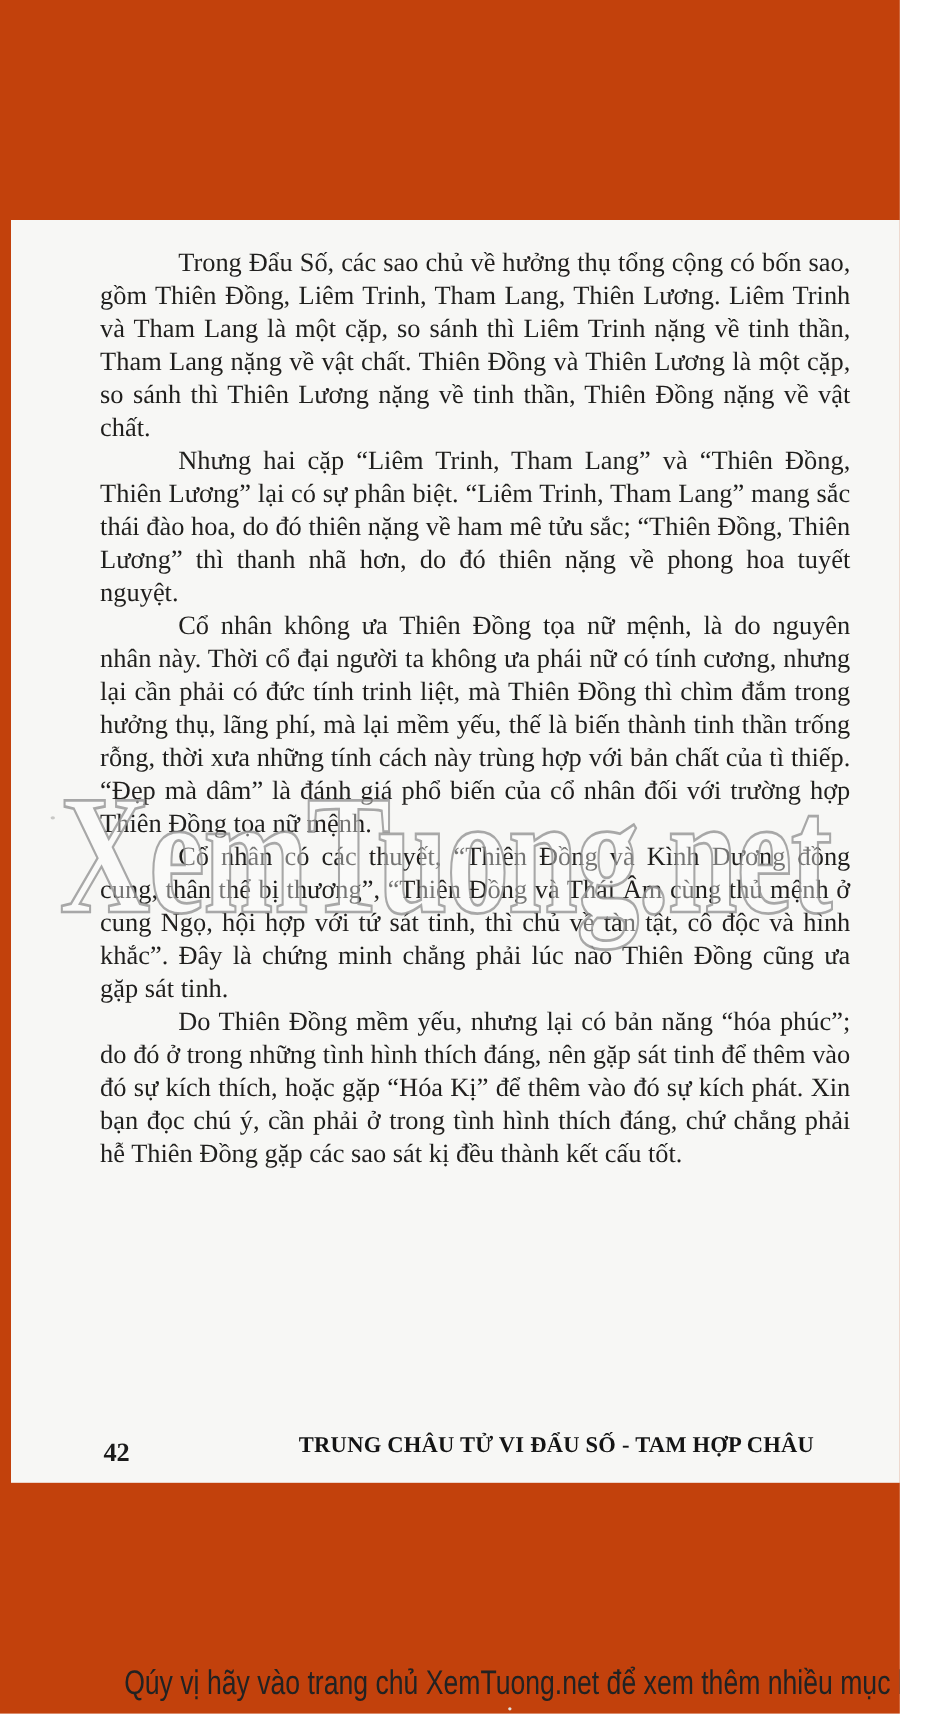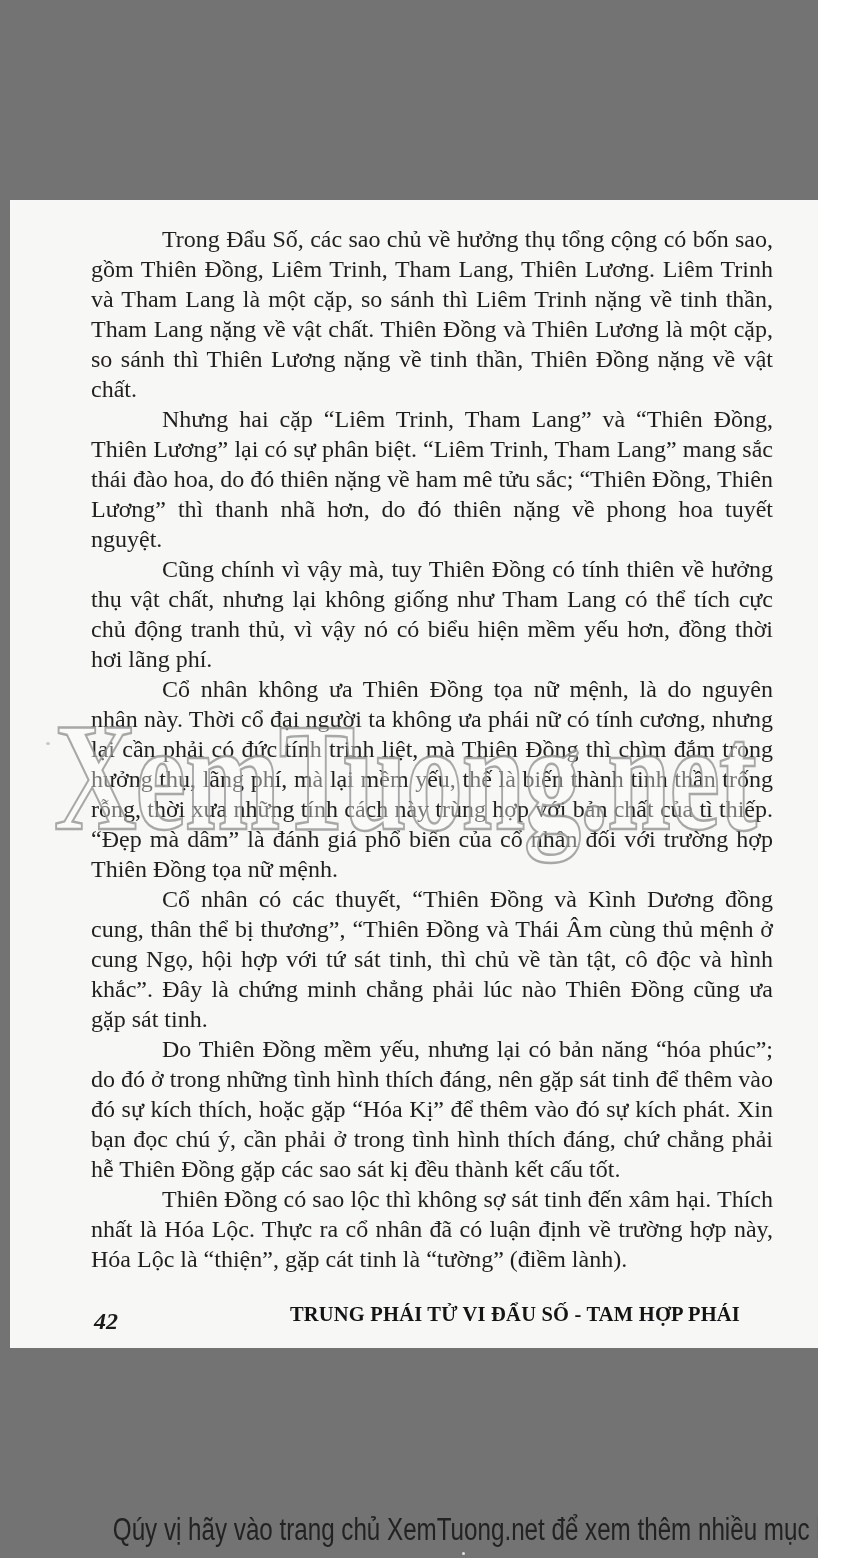--- a/index.html
+++ b/index.html
@@ -1,20 +1,20 @@
 <!DOCTYPE html>
 <html><head>
 <meta charset="utf-8">
 <style>
   html, body { margin: 0; padding: 0; background: #ffffff; }
   .canvas {
     position: relative;
     width: 818px;
     height: 1558px;
-    background: #737373;
+    background: #c2410c;
     overflow: hidden;
     font-family: "Liberation Serif", "DejaVu Serif", serif;
   }
   
   .scan {
     position: absolute;
     left: 10px;
     top: 200px;
     width: 840px;
     height: 1148px;
@@ -52,21 +52,20 @@
     transform: scaleX(0.74);
     transform-origin: left center;
     pointer-events: none;
   }
   .page-number {
     position: absolute;
     left: 94px;
     top: 1308px;
     font-size: 24px;
     font-weight: bold;
-    font-style: italic;
     color: #1b1b1b;
   }
   .book-title {
     position: absolute;
     right: 78px;
     top: 1303px;
     font-size: 20.5px;
     font-weight: bold;
     letter-spacing: 0.2px;
     color: #141414;
@@ -111,34 +110,32 @@
 </head>
 <body>
 
 <div class="canvas">
 
   <div class="scan">
 
     <div class="body-text">
       <p>Trong Đẩu Số, các sao chủ về hưởng thụ tổng cộng có bốn sao, gồm Thiên Đồng, Liêm Trinh, Tham Lang, Thiên Lương. Liêm Trinh và Tham Lang là một cặp, so sánh thì Liêm Trinh nặng về tinh thần, Tham Lang nặng về vật chất. Thiên Đồng và Thiên Lương là một cặp, so sánh thì Thiên Lương nặng về tinh thần, Thiên Đồng nặng về vật chất.</p>
       <p>Nhưng hai cặp “Liêm Trinh, Tham Lang” và “Thiên Đồng, Thiên Lương” lại có sự phân biệt. “Liêm Trinh, Tham Lang” mang sắc thái đào hoa, do đó thiên nặng về ham mê tửu sắc; “Thiên Đồng, Thiên Lương” thì thanh nhã hơn, do đó thiên nặng về phong hoa tuyết nguyệt.</p>
-      <p>Cũng chính vì vậy mà, tuy Thiên Đồng có tính thiên về hưởng thụ vật chất, nhưng lại không giống như Tham Lang có thể tích cực chủ động tranh thủ, vì vậy nó có biểu hiện mềm yếu hơn, đồng thời hơi lãng phí.</p>
       <p>Cổ nhân không ưa Thiên Đồng tọa nữ mệnh, là do nguyên nhân này. Thời cổ đại người ta không ưa phái nữ có tính cương, nhưng lại cần phải có đức tính trinh liệt, mà Thiên Đồng thì chìm đắm trong hưởng thụ, lãng phí, mà lại mềm yếu, thế là biến thành tinh thần trống rỗng, thời xưa những tính cách này trùng hợp với bản chất của tì thiếp. “Đẹp mà dâm” là đánh giá phổ biến của cổ nhân đối với trường hợp Thiên Đồng tọa nữ mệnh.</p>
       <p>Cổ nhân có các thuyết, “Thiên Đồng và Kình Dương đồng cung, thân thể bị thương”, “Thiên Đồng và Thái Âm cùng thủ mệnh ở cung Ngọ, hội hợp với tứ sát tinh, thì chủ về tàn tật, cô độc và hình khắc”. Đây là chứng minh chẳng phải lúc nào Thiên Đồng cũng ưa gặp sát tinh.</p>
       <p>Do Thiên Đồng mềm yếu, nhưng lại có bản năng “hóa phúc”; do đó ở trong những tình hình thích đáng, nên gặp sát tinh để thêm vào đó sự kích thích, hoặc gặp “Hóa Kị” để thêm vào đó sự kích phát. Xin bạn đọc chú ý, cần phải ở trong tình hình thích đáng, chứ chẳng phải hễ Thiên Đồng gặp các sao sát kị đều thành kết cấu tốt.</p>
-      <p>Thiên Đồng có sao lộc thì không sợ sát tinh đến xâm hại. Thích nhất là Hóa Lộc. Thực ra cổ nhân đã có luận định về trường hợp này, Hóa Lộc là “thiện”, gặp cát tinh là “tường” (điềm lành).</p>
     </div>
 
     <div class="speck-1"></div>
     <div class="speck-2"></div>
   </div>
 
   <div class="watermark">XemTuong.net</div>
 
   <div class="page-number">42</div>
 
-  <div class="book-title">TRUNG PHÁI TỬ VI ĐẨU SỐ - TAM HỢP PHÁI</div>
+  <div class="book-title">TRUNG CHÂU TỬ VI ĐẨU SỐ - TAM HỢP CHÂU</div>
 
   <div class="banner">
     <span class="banner-inner">Qúy vị hãy vào trang chủ XemTuong.net để xem thêm nhiều mục hay khác</span>
   </div>
 
 </div>
 
 </body></html>

